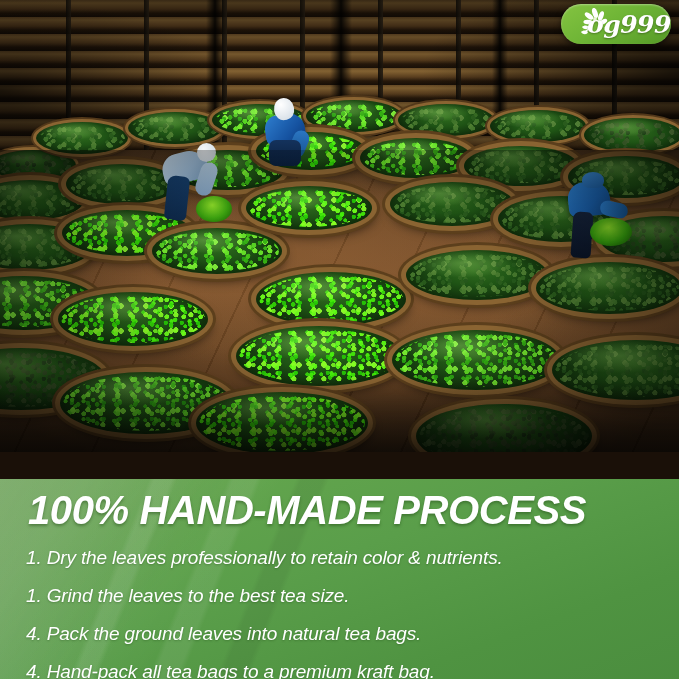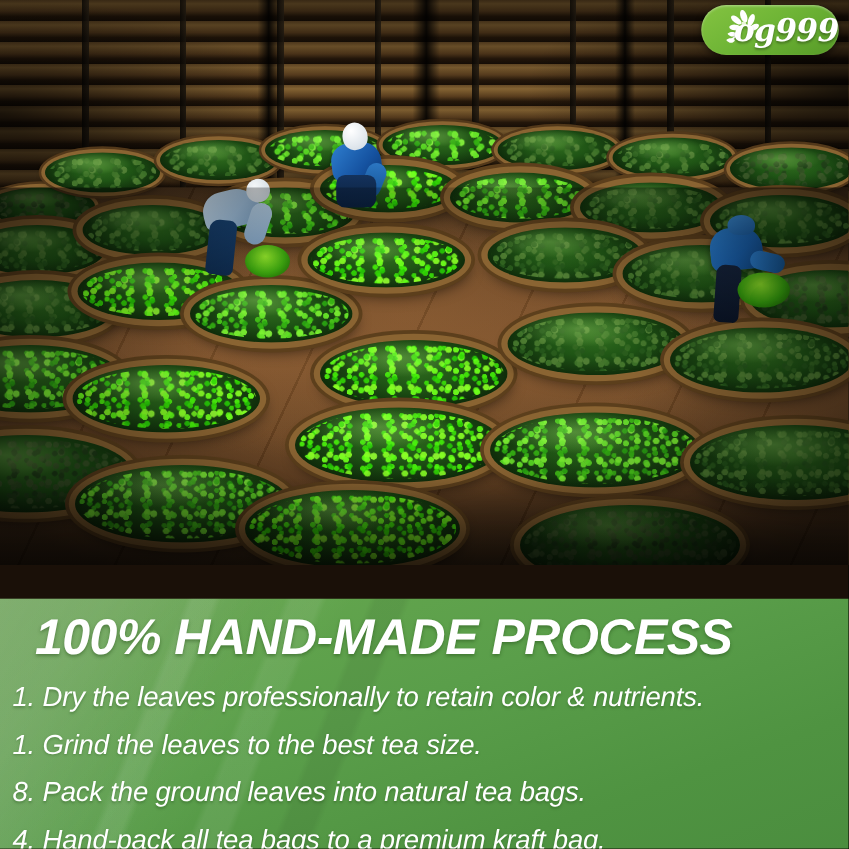--- a/index.html
+++ b/index.html
@@ -310,26 +310,27 @@
   }
   .steps {
     position: absolute;
     left: 10px; top: 60px;
     width: 668px;
     list-style: none;
     margin: 0;
     padding: 0;
   }
   .step {
-    font-size: 22px;
+    font-size: 19px;
     color: #ffffff;
     line-height: 38px;
     white-space: nowrap;
     text-shadow: 0 1px 2px rgba(30,70,20,0.35);
     letter-spacing: -0.15px;
+    margin-left: 16px;
   }
 </style>
 </head>
 <body>
 
 <div class="page">
 
   <div class="photo">
 
     <div class="racks"></div>
@@ -524,18 +525,18 @@
       <path d="M11 24 C9 22, 6 22, 4 24 C6 27, 10 27, 11 24 Z" fill="#ffffff"></path>
     </svg>
     <div class="logo-text">og999</div>
   </div>
 
   <div class="banner">
     <div class="banner-title">100% HAND-MADE PROCESS</div>
     <ul class="steps">
       <li class="step">1. Dry the leaves professionally to retain color &amp; nutrients.</li>
       <li class="step">1. Grind the leaves to the best tea size.</li>
-      <li class="step">8. Pack the ground leaves into natural tea bags.</li>
+      <li class="step">4. Pack the ground leaves into natural tea bags.</li>
       <li class="step">4. Hand-pack all tea bags to a premium kraft bag.</li>
     </ul>
   </div>
 
 </div>
 
 </body></html>

